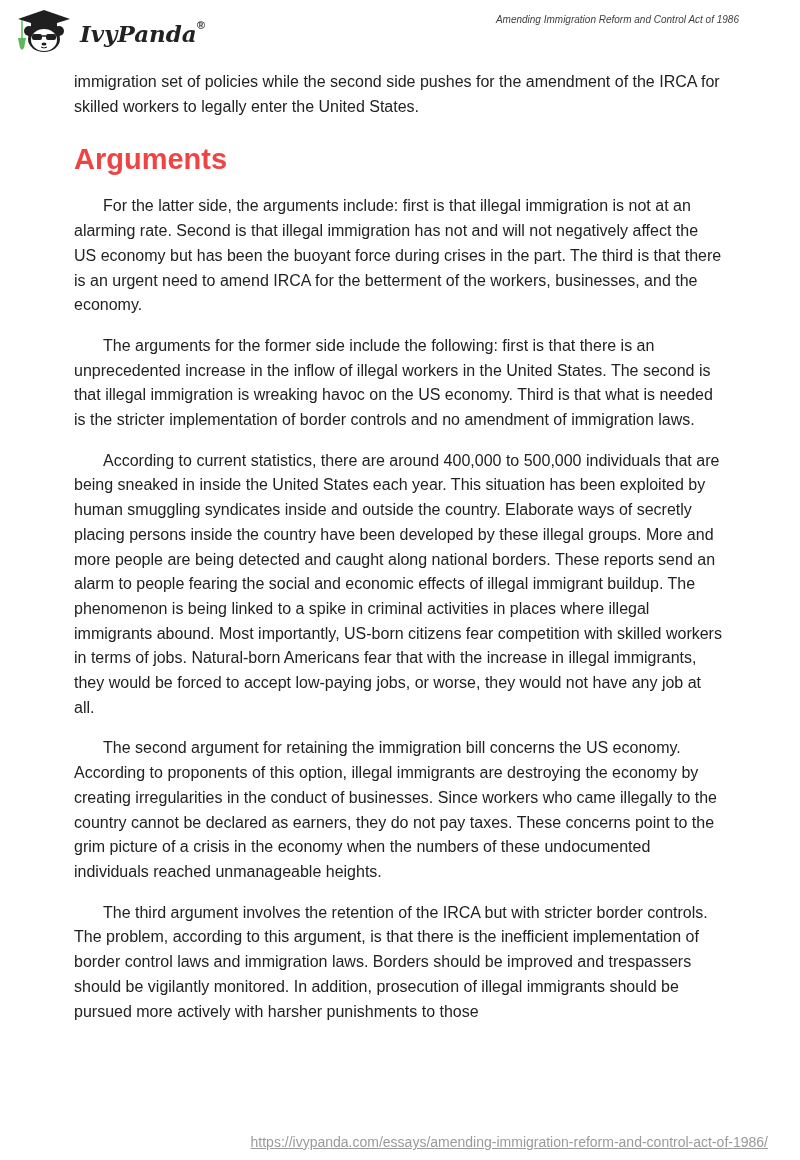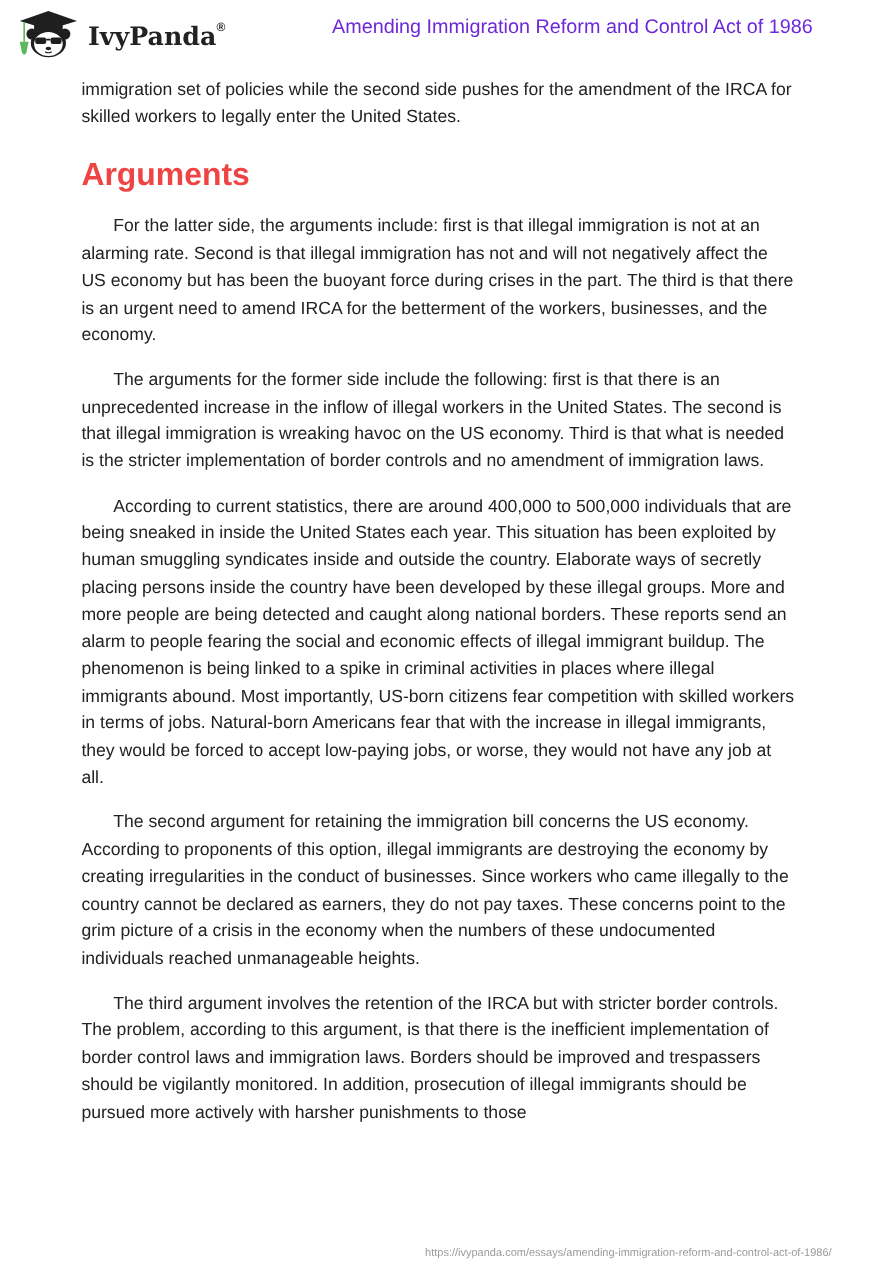--- a/index.html
+++ b/index.html
@@ -9,20 +9,21 @@
       position: relative;
       overflow: hidden;
       font-family: "Liberation Sans", sans-serif;
       color: #222222;
     }
     .header {
       position: absolute;
       left: 0; top: 0;
       width: 772px;
       height: 60px;
+      font-style: italic;
     }
     .logo {
       position: absolute;
       left: 14px;
       top: 8px;
       display: flex;
       align-items: center;
     }
     .logo-icon { width: 60px; height: 46px; display: block; }
     .logo-text {
@@ -39,22 +40,22 @@
       font-size: 11px;
       font-weight: bold;
       vertical-align: super;
       position: relative;
       top: -4px;
     }
     .doc-title {
       position: absolute;
       right: 33px;
       top: 14px;
-      font-size: 18px;
-      color: #6d28d9;
+      font-size: 10px;
+      color: #404040;
     }
     .content {
       position: absolute;
       left: 74px;
       top: 70px;
       width: 660px;
     }
     p {
       margin: 0 12px 16px 0;
       font-size: 16px;
@@ -64,24 +65,25 @@
     p.indent { text-indent: 29px; }
     h2 {
       font-size: 29px;
       font-weight: bold;
       margin: 21px 0 16px 0;
       line-height: 38px;
       color: #ef4444;
     }
     .footer-url {
       position: absolute;
-      right: 44px;
+      right: 32px;
       top: 1134px;
-      font-size: 10px;
+      font-size: 14px;
       color: #9a9a9a;
+      text-decoration: underline;
     }
   </style>
 </head>
 <body>
 
 <div class="header">
   <div class="logo">
     <svg class="logo-icon" viewBox="0 0 60 46">
 
       <polygon points="30,2 56,11 30,19 4,11" fill="#1f1f1f"></polygon>

